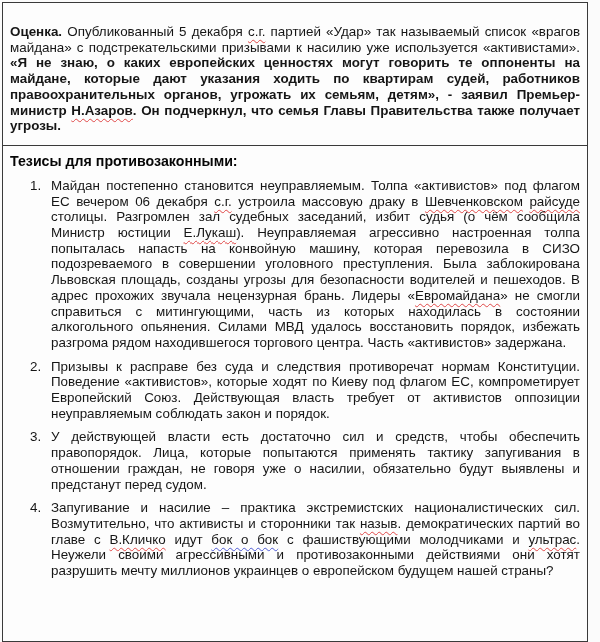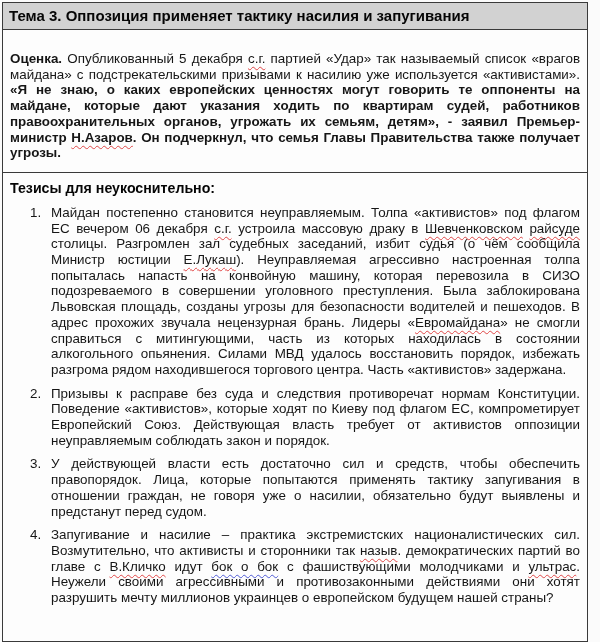--- a/index.html
+++ b/index.html
@@ -65,27 +65,26 @@
     text-decoration-thickness:1px;
     text-underline-offset:2.5px;
     text-decoration-skip-ink:none;
   }
 </style>
 </head>
 <body style="--title-bg: #d2d2d2; --border: #3a3a3a; --text: #161616; --spell-underline: #e04848; --grammar-underline: #4f5bd5;">
 
 <div class="doc-table">
 
-  <div class="row title-row">Тема 3. Оппозиция применяет тактику насилия и запугивания</div>
 
   <div class="row assessment-row"><span class="b">Оценка.</span><span> Опубликованный 5 декабря </span><span class="sq-red">с.г.</span><span> партией «Удар» так называемый список «врагов майдана» с подстрекательскими призывами к насилию уже используется «активистами». </span><span class="b">«Я не знаю, о каких европейских ценностях могут говорить те оппоненты на майдане, которые дают указания ходить по квартирам судей, работников правоохранительных органов, угрожать их семьям, детям», - заявил Премьер-министр </span><span class="b sq-red">Н.Азаров</span><span class="b">. Он подчеркнул, что семья Главы Правительства также получает угрозы.</span></div>
 
   <div class="theses-row">
 
-    <div class="theses-heading">Тезисы для неукоснительно:</div>
+    <div class="theses-heading">Тезисы для противозаконными:</div>
 
     <div class="list-item">
       <span class="list-item-number">1.</span>
       <span><span>Майдан постепенно становится неуправляемым. Толпа «активистов» под флагом ЕС вечером 06 декабря </span><span class="sq-red">с.г.</span><span> устроила массовую драку в </span><span class="sq-red">Шевченковском</span><span> </span><span class="sq-red">райсуде</span><span> столицы. Разгромлен зал судебных заседаний, избит судья (о чём сообщила Министр юстиции </span><span class="sq-red">Е.Лукаш</span><span>). Неуправляемая агрессивно настроенная толпа попыталась напасть на конвойную машину, которая перевозила в СИЗО подозреваемого в совершении уголовного преступления. Была заблокирована Львовская площадь, созданы угрозы для безопасности водителей и пешеходов. В адрес прохожих звучала нецензурная брань. Лидеры «</span><span class="sq-red">Евромайдана</span><span>» не смогли справиться с митингующими, часть из которых находилась в состоянии алкогольного опьянения. Силами МВД удалось восстановить порядок, избежать разгрома рядом находившегося торгового центра. Часть «активистов» задержана.</span></span>
     </div>
 
     <div class="list-item">
       <span class="list-item-number">2.</span>
       <span><span>Призывы к расправе без суда и следствия противоречат нормам Конституции. Поведение «активистов», которые ходят по Киеву под флагом ЕС, компрометирует Европейский Союз. Действующая власть требует от активистов оппозиции неуправляемым соблюдать закон и порядок.</span></span>
     </div>

